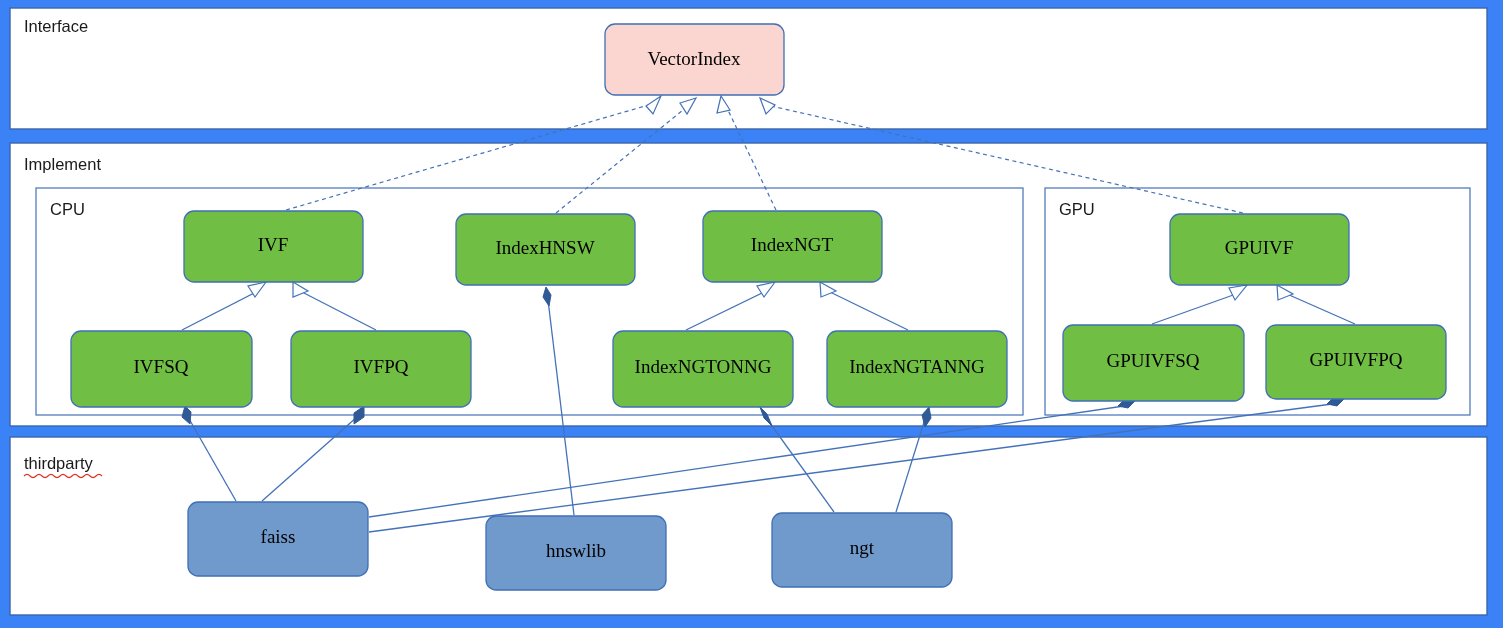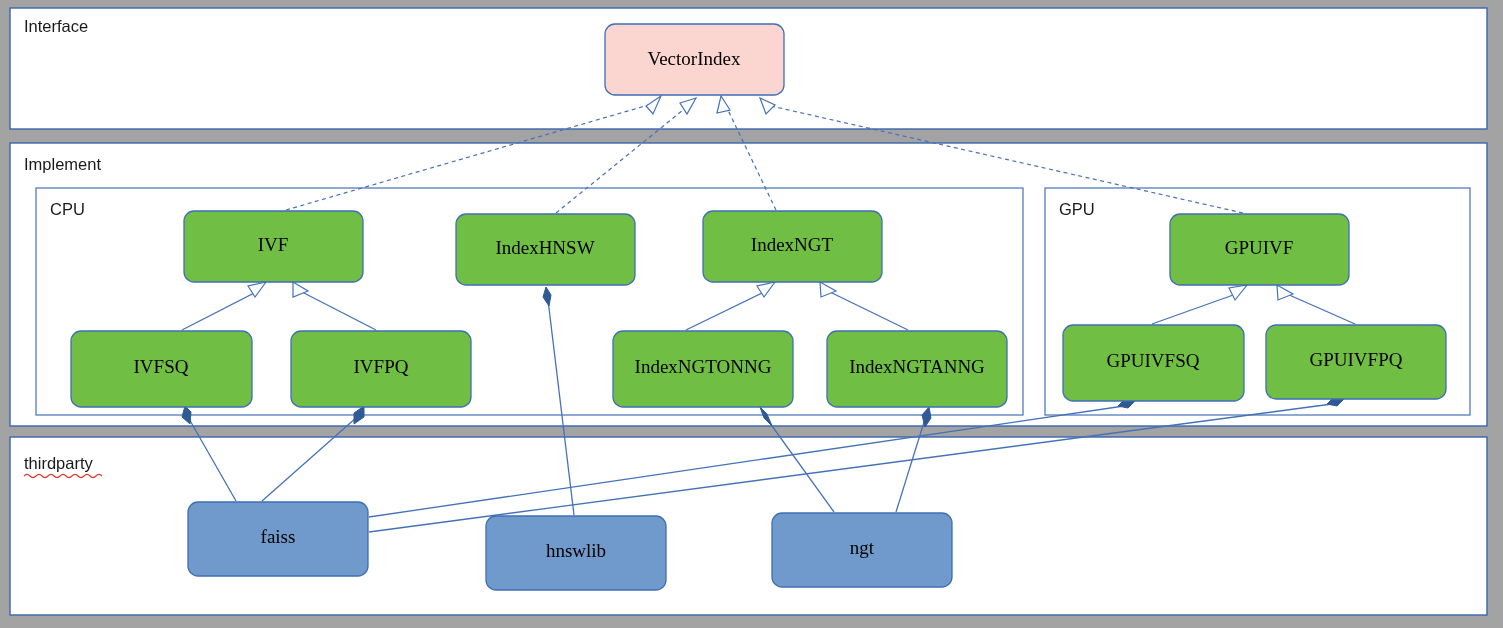--- a/index.html
+++ b/index.html
@@ -10,21 +10,21 @@
   body {
     width: 1503px;
     height: 628px;
     overflow: hidden;
     font-family: "Liberation Sans", sans-serif;
   }
   #diagram-root {
     position: relative;
     width: 1503px;
     height: 628px;
-    background: #a3a3a3;
+    background: #3b82f6;
   }
   svg#uml {
     display: block;
     width: 1503px;
     height: 628px;
   }
   .group-rect {
     fill: #ffffff;
     stroke: #3a66ac;
     stroke-width: 1.4;

